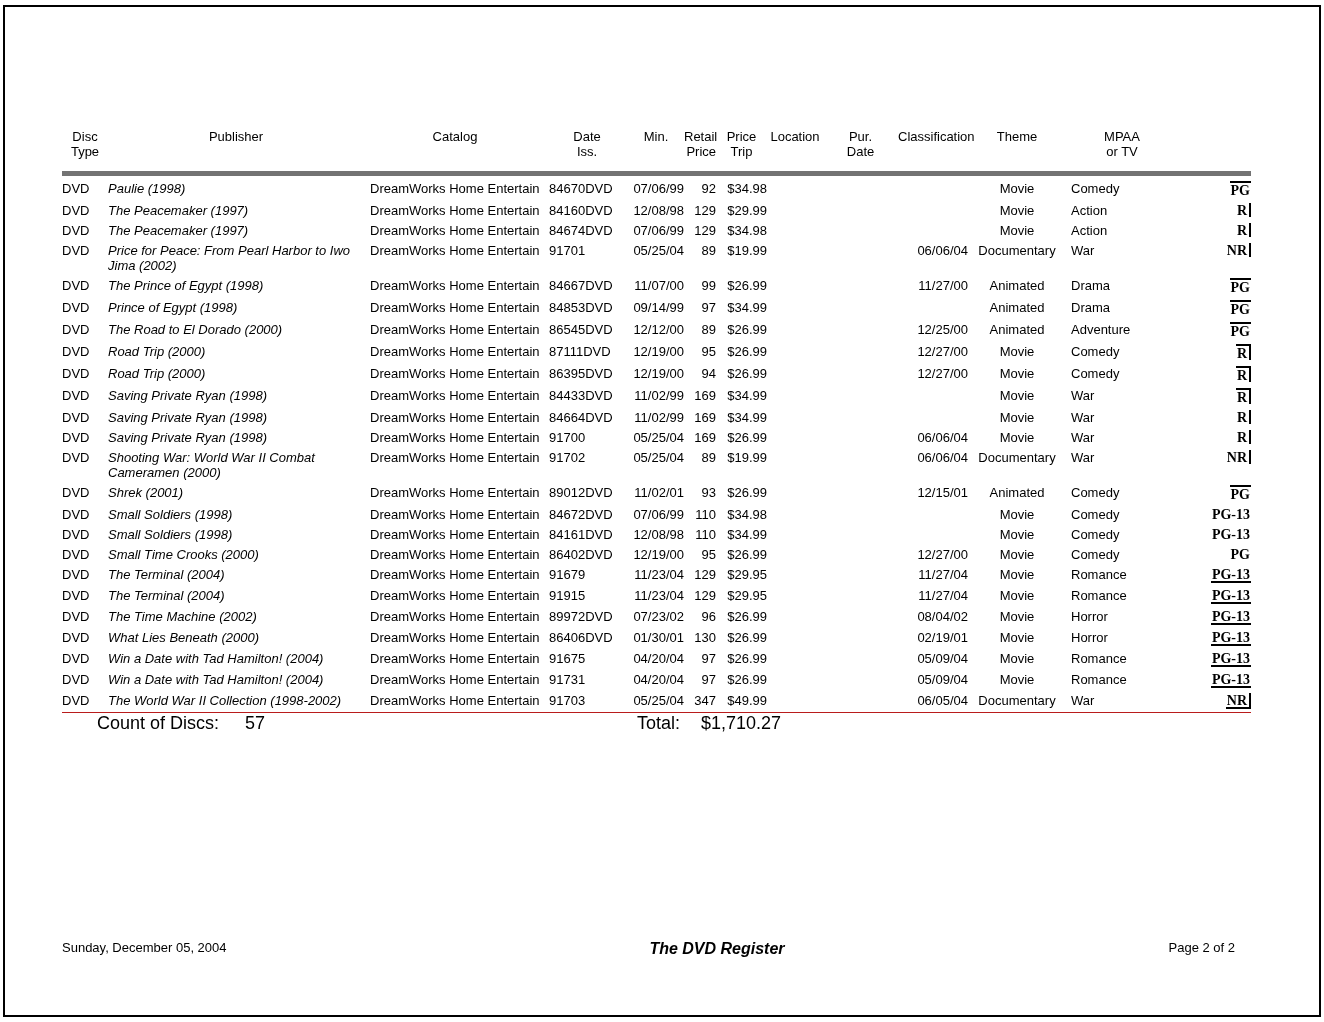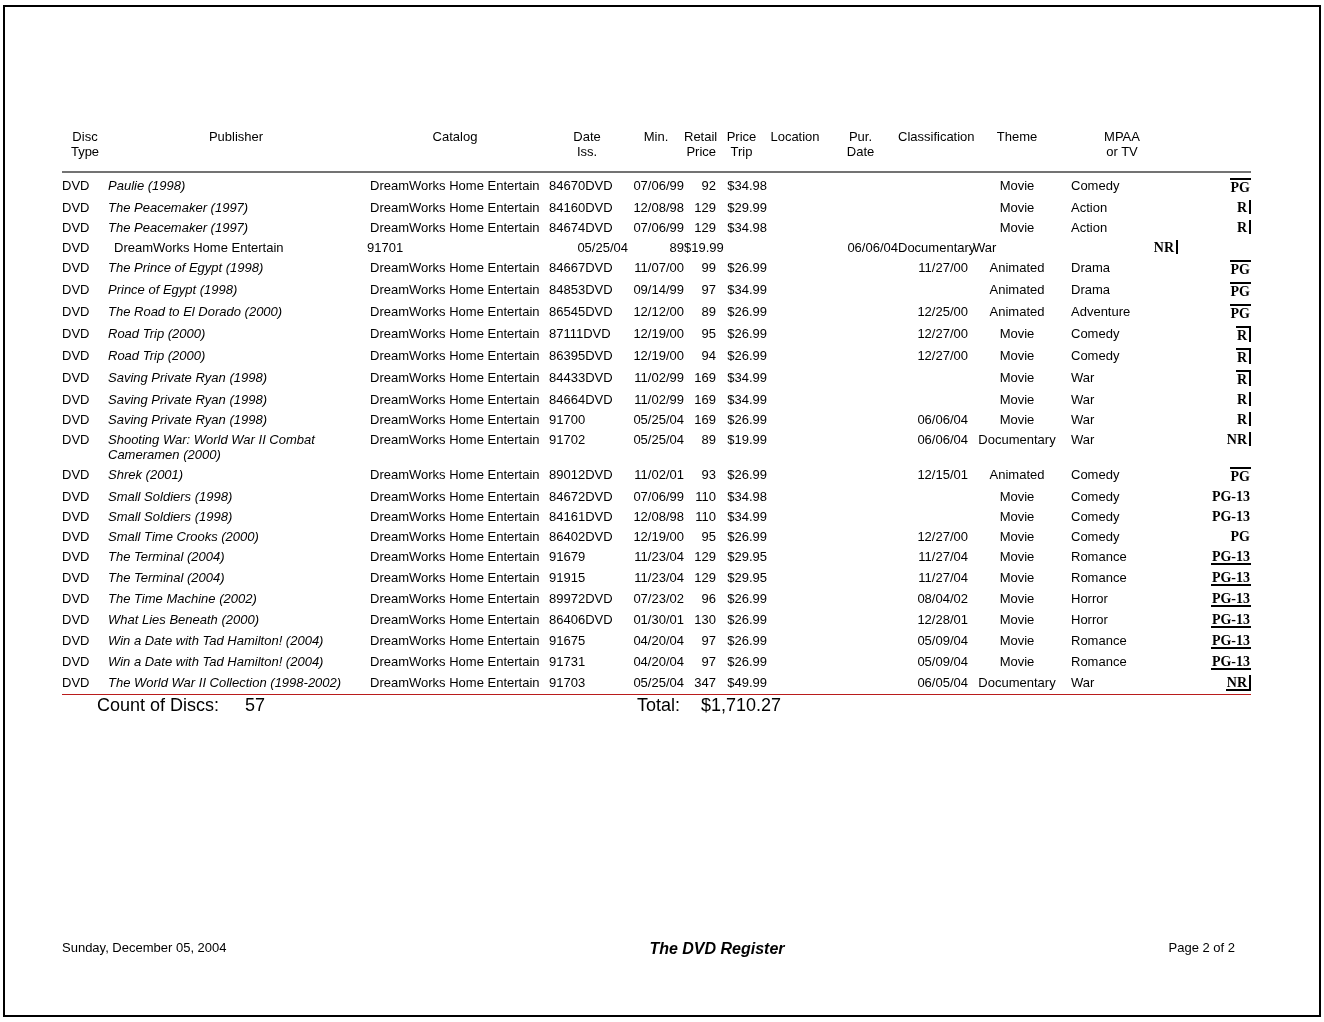--- a/index.html
+++ b/index.html
@@ -11,21 +11,21 @@
     position:absolute;left:3px;top:5px;right:3px;bottom:5px;
     border:2px solid #000;background:#fff;
   }
   .report{
     position:absolute;left:62px;top:127px;width:1189px;
   }
   .grid-row{
     display:grid;
     grid-template-columns:46px 256px 182px 82px 56px 32px 51px 56px 75px 70px 98px 112px 73px;
   }
-  .t-head{border-bottom:2px solid #737373;padding:2px 0 12px;}
+  .t-head{border-bottom:5px solid #737373;padding:2px 0 12px;}
   .t-head .hcell{font-size:13px;line-height:15px;}
   .t-head .hl{display:block;height:15px;}
   .t-rows{padding-top:3px;border-bottom:1px solid #b91c1c;}
   .t-row{padding:2px 0 3px;min-height:15px;}
   .t-row .cell{font-size:13px;line-height:15px;}
   .al{text-align:left}.ar{text-align:right}.ac{text-align:center}
   .title-cell{font-style:italic;padding-right:4px;}
   .pub-cell{padding-left:6px;white-space:nowrap;}
   .cat-cell{padding-left:3px;}
   .theme-cell{padding-left:5px;}
@@ -145,20 +145,21 @@
         <div class="cell ar">$34.98</div>
         <div class="cell al"></div>
         <div class="cell al"></div>
         <div class="cell ar"></div>
         <div class="cell ac">Movie</div>
         <div class="cell al theme-cell">Action</div>
         <div class="cell ar"><span class="mpaa mpaa-bar">R</span></div>
       </div>
       <div class="t-row grid-row">
         <div class="cell al">DVD</div>
+        <div class="cell al title-cell">Price for Peace: From Pearl Harbor to Iwo Jima (2002)</div>
         <div class="cell al pub-cell">DreamWorks Home Entertain</div>
         <div class="cell al cat-cell">91701</div>
         <div class="cell ar">05/25/04</div>
         <div class="cell ar">89</div>
         <div class="cell ar">$19.99</div>
         <div class="cell al"></div>
         <div class="cell al"></div>
         <div class="cell ar">06/06/04</div>
         <div class="cell ac">Documentary</div>
         <div class="cell al theme-cell">War</div>
@@ -407,21 +408,21 @@
       <div class="t-row grid-row">
         <div class="cell al">DVD</div>
         <div class="cell al title-cell">What Lies Beneath (2000)</div>
         <div class="cell al pub-cell">DreamWorks Home Entertain</div>
         <div class="cell al cat-cell">86406DVD</div>
         <div class="cell ar">01/30/01</div>
         <div class="cell ar">130</div>
         <div class="cell ar">$26.99</div>
         <div class="cell al"></div>
         <div class="cell al"></div>
-        <div class="cell ar">12/28/01</div>
+        <div class="cell ar">02/19/01</div>
         <div class="cell ac">Movie</div>
         <div class="cell al theme-cell">Horror</div>
         <div class="cell ar"><span class="mpaa mpaa-un">PG-13</span></div>
       </div>
       <div class="t-row grid-row">
         <div class="cell al">DVD</div>
         <div class="cell al title-cell">Win a Date with Tad Hamilton! (2004)</div>
         <div class="cell al pub-cell">DreamWorks Home Entertain</div>
         <div class="cell al cat-cell">91675</div>
         <div class="cell ar">04/20/04</div>

